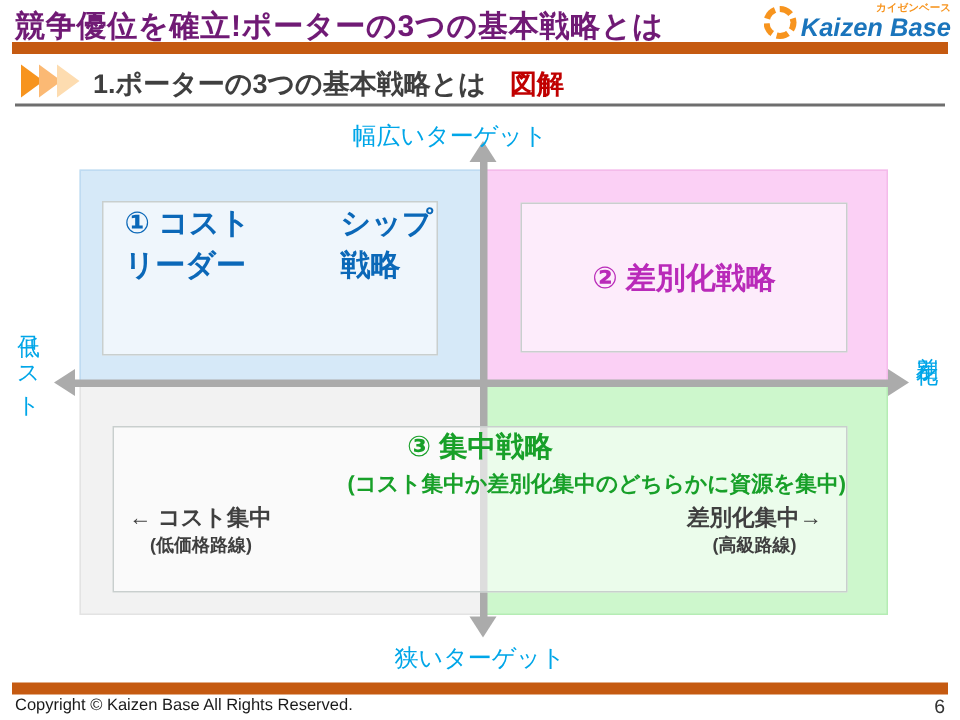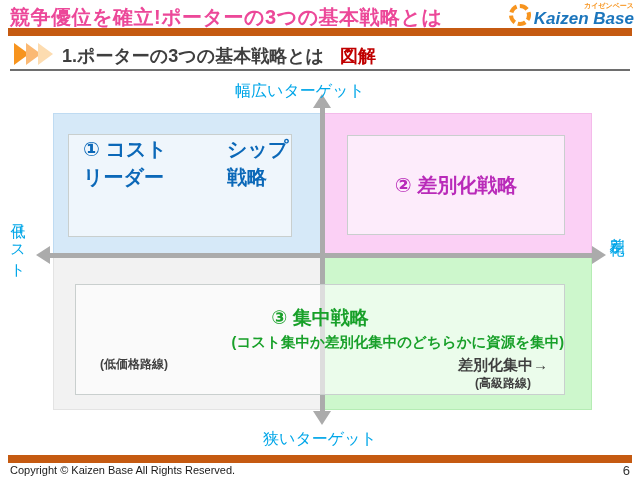--- a/index.html
+++ b/index.html
@@ -1,21 +1,21 @@
 <!DOCTYPE html>
 <html><head>
 <meta charset="utf-8">
 <style>
   html,body{margin:0;padding:0;background:#fff;}
   .slide{
     position:relative;width:640px;height:480px;background:#ffffff;
     font-family:"Liberation Sans","DejaVu Sans",sans-serif;overflow:hidden;
   }
   
-  .title{position:absolute;left:10px;top:4px;font-size:20px;font-weight:bold;color:#ec4899;letter-spacing:.5px;white-space:nowrap;}
+  .title{position:absolute;left:10px;top:4px;font-size:20px;font-weight:bold;color:#701a75;letter-spacing:.5px;white-space:nowrap;}
   .logo{position:absolute;right:6px;top:2px;display:flex;align-items:center;gap:3px;}
   .gear{width:14px;height:14px;border:4px dashed #F7941E;border-radius:50%;background:#fff;}
   .logo-texts{display:flex;flex-direction:column;align-items:flex-end;line-height:1;}
   .logo-small{font-size:7px;color:#F7941E;font-weight:bold;margin-bottom:1px;}
   .logo-main{font-size:17px;font-weight:bold;font-style:italic;color:#1B75BC;}
   .bar{position:absolute;left:8px;width:624px;height:8px;background:#C55A11;}
   .bar-top{top:28px;}
   .bar-bottom{top:455px;}
   
   .chv{position:absolute;width:0;height:0;border-top:11px solid transparent;border-bottom:11px solid transparent;top:43px;}
@@ -32,21 +32,21 @@
   .quad-bl{left:53px;top:255px;width:269px;height:155px;background:#F2F2F2;border:1px solid #E3E3E3;}
   .quad-br{left:322px;top:255px;width:270px;height:155px;background:#CDF7CC;border:1px solid #B5ECB4;}
   
   .sbox{position:absolute;box-sizing:border-box;background:rgba(255,255,255,.6);border:1px solid #C9CFCE;}
   .sbox1{left:68px;top:134px;width:224px;height:103px;display:flex;flex-direction:row;justify-content:center;padding-left:14px;
          color:#0B68B8;font-size:20px;font-weight:bold;line-height:1.4;}
   .sbox1 .l2{margin-left:2em;}
   .sbox2{left:347px;top:135px;width:218px;height:100px;display:flex;align-items:center;justify-content:center;
          color:#B92AB9;font-size:20px;font-weight:bold;}
   .sbox3{left:75px;top:284px;width:490px;height:111px;color:#18A029;}
-  .sbox3 .h3{margin-top:20px;text-align:center;font-size:19px;font-weight:bold;}
+  .sbox3 .h3{margin-top:0;text-align:center;font-size:19px;font-weight:bold;}
   .sbox3 .s3{text-align:right;font-size:14.5px;font-weight:bold;margin-top:2px;}
   .sbox3 .row{display:flex;justify-content:space-between;padding:4px 16px 0 10px;color:#3F3F3F;}
   .fcol .lab{font-size:15px;font-weight:bold;}
   .fcol .note{font-size:12px;font-weight:bold;padding-left:14px;}
   .fcol.right{text-align:center;}
   .fcol.right .note{padding-left:0;}
   
   .v-shaft{position:absolute;left:320px;top:107px;width:5px;height:305px;background:#ABABAB;}
   .h-shaft{position:absolute;left:50px;top:253px;width:542px;height:5px;background:#ABABAB;}
   .ah{position:absolute;width:0;height:0;}
@@ -103,20 +103,21 @@
     <span class="l2">シップ戦略</span>
   </div>
   <div class="sbox sbox2">
     <span>② 差別化戦略</span>
   </div>
   <div class="sbox sbox3">
     <div class="h3">③ 集中戦略</div>
     <div class="s3">(コスト集中か差別化集中のどちらかに資源を集中)</div>
     <div class="row">
       <div class="fcol left">
+        <div class="lab">← コスト集中</div>
         <div class="note">(低価格路線)</div>
       </div>
       <div class="fcol right">
         <div class="lab">差別化集中→</div>
         <div class="note">(高級路線)</div>
       </div>
     </div>
   </div>
 
   <div class="ax ax-top">幅広いターゲット</div>

